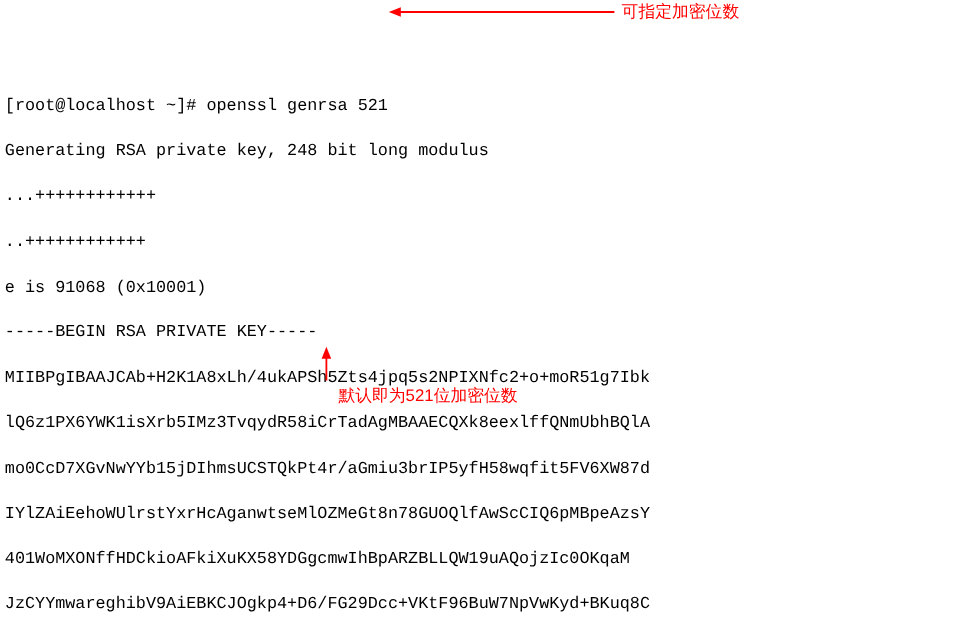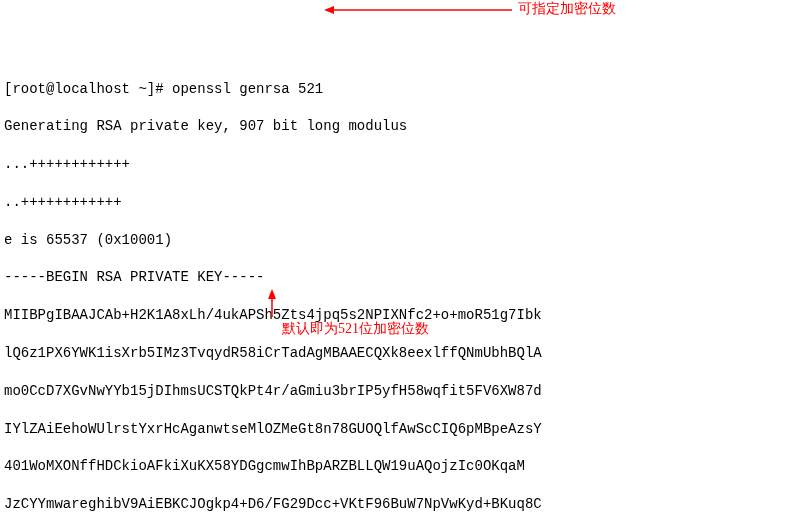--- a/index.html
+++ b/index.html
@@ -19,39 +19,39 @@
       overflow: hidden;
       position: relative;
       white-space: pre;
     }
     .terminal-line {
       white-space: pre;
     }
     .annotation {
       position: absolute;
       color: #ff0000;
-      font-family: Liberation Serif, serif;
+      font-family: Liberation Sans, sans-serif;
       font-size: 14px;
       white-space: nowrap;
     }
     .arrow-svg {
       position: absolute;
       pointer-events: none;
     }
   </style>
 </head>
 <body>
 
 
 
 <div class="terminal-line">[root@localhost ~]# openssl genrsa 521</div>
-<div class="terminal-line">Generating RSA private key, 907 bit long modulus</div>
+<div class="terminal-line">Generating RSA private key, 248 bit long modulus</div>
 <div class="terminal-line">...++++++++++++</div>
 <div class="terminal-line">..++++++++++++</div>
-<div class="terminal-line">e is 65537 (0x10001)</div>
+<div class="terminal-line">e is 91068 (0x10001)</div>
 <div class="terminal-line">-----BEGIN RSA PRIVATE KEY-----</div>
 <div class="terminal-line">MIIBPgIBAAJCAb+H2K1A8xLh/4ukAPSh5Zts4jpq5s2NPIXNfc2+o+moR51g7Ibk</div>
 <div class="terminal-line">lQ6z1PX6YWK1isXrb5IMz3TvqydR58iCrTadAgMBAAECQXk8eexlffQNmUbhBQlA</div>
 <div class="terminal-line">mo0CcD7XGvNwYYb15jDIhmsUCSTQkPt4r/aGmiu3brIP5yfH58wqfit5FV6XW87d</div>
 <div class="terminal-line">IYlZAiEehoWUlrstYxrHcAganwtseMlOZMeGt8n78GUOQlfAwScCIQ6pMBpeAzsY</div>
 <div class="terminal-line">401WoMXONffHDCkioAFkiXuKX58YDGgcmwIhBpARZBLLQW19uAQojzIc0OKqaM</div>
 <div class="terminal-line">JzCYYmwareghibV9AiEBKCJOgkp4+D6/FG29Dcc+VKtF96BuW7NpVwKyd+BKuq8C</div>
 
 
 

